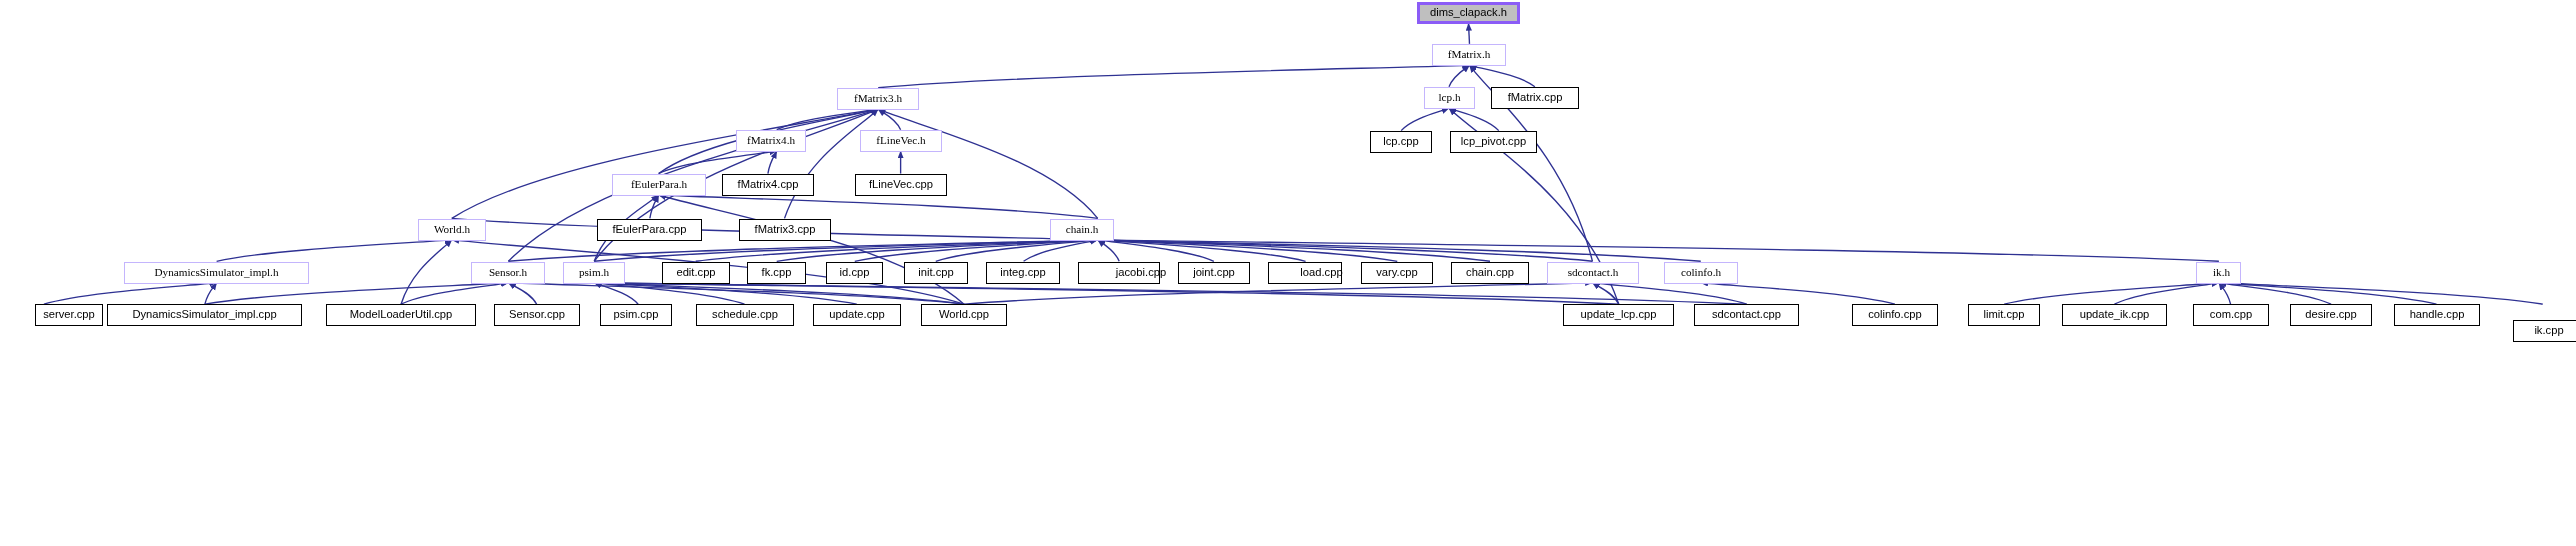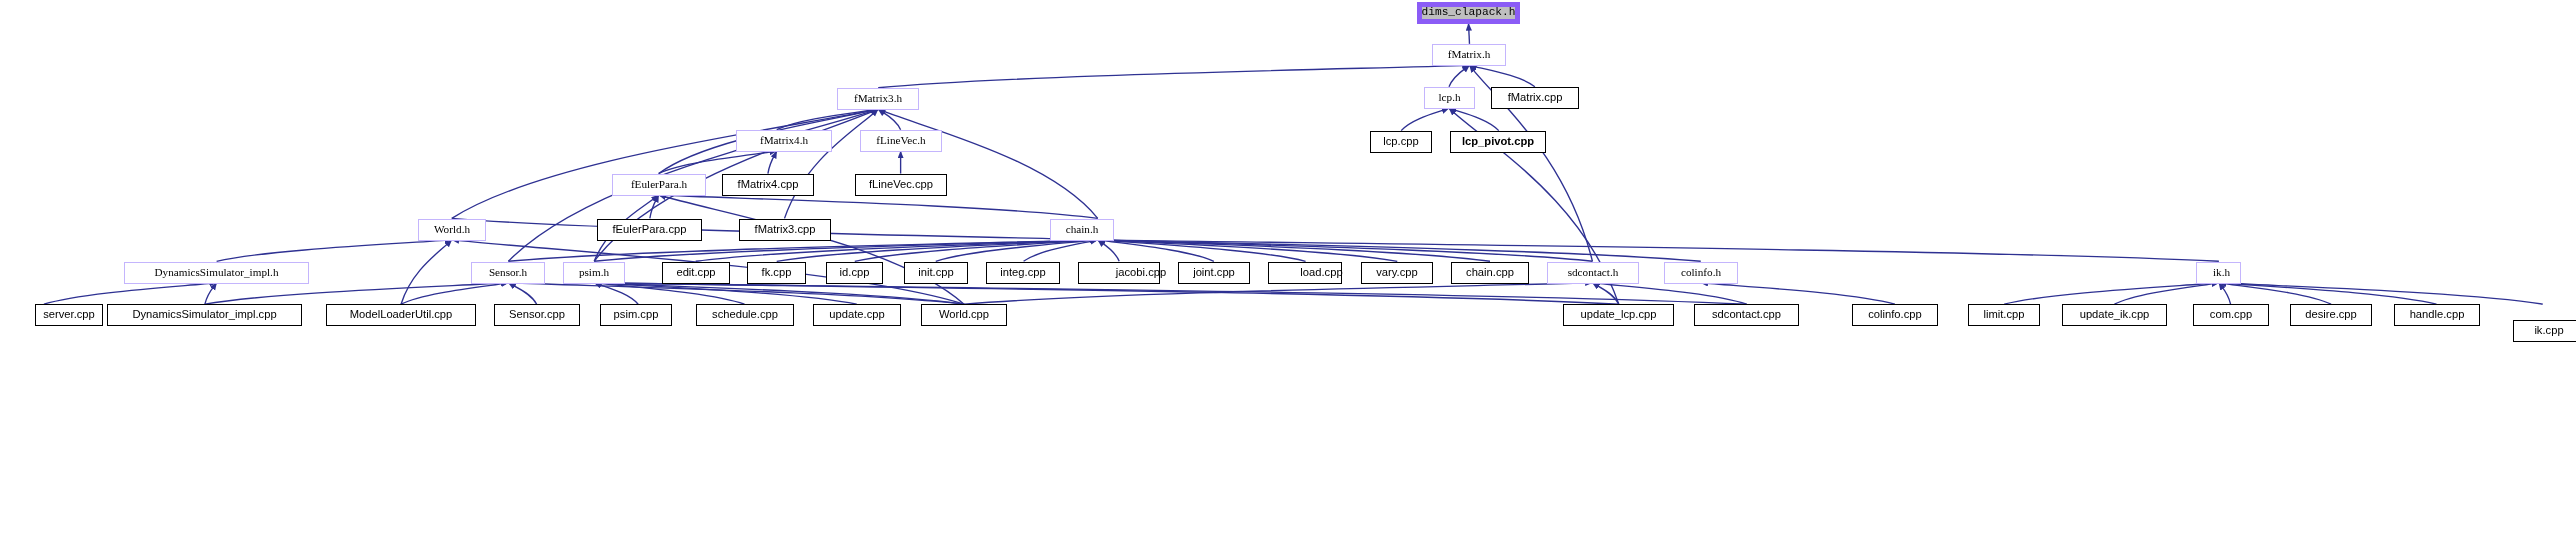--- a/index.html
+++ b/index.html
@@ -37,22 +37,21 @@
     line-height: 1;
     display: flex;
     align-items: center;
     justify-content: center;
     white-space: nowrap;
     height: 21.5px;
     z-index: 5;
   }
   .node.root {
     background: #bfbfbf;
-    border: 5px solid #8b5cf6;
-    font-family: Liberation Mono, monospace;
+    border: 3px solid #8b5cf6;
   }
   .node.hdr {
     border: 1px solid #c4b5fd;
     font-family: Liberation Serif, serif;
   }
 </style>
 </head>
 <body>
 
 <div id="graph-root">
@@ -129,22 +128,22 @@
         <path d="M2606,312 C2532.96,299.9 2347.04,293.96 2274,290" fill="none" stroke="#2e3192" stroke-width="1.4" marker-end="url(#arrowhead)"></path>
       </g>
   </svg>
   <div id="node-layer">
       <div class="node root" style="left: 1417px; top: 2px; width: 103px;">dims_clapack.h</div>
       <div class="node hdr" style="left: 1432px; top: 44px; width: 74px;">fMatrix.h</div>
       <div class="node hdr" style="left: 837px; top: 88px; width: 82px;">fMatrix3.h</div>
       <div class="node hdr" style="left: 1424px; top: 87px; width: 51px;">lcp.h</div>
       <div class="node" style="left: 1491px; top: 87px; width: 88px;">fMatrix.cpp</div>
       <div class="node" style="left: 1370px; top: 131px; width: 62px;">lcp.cpp</div>
-      <div class="node" style="left: 1450px; top: 131px; width: 96px; font-weight: bold;">lcp_pivot.cpp</div>
-      <div class="node hdr" style="left: 736px; top: 130px; width: 96px;">fMatrix4.h</div>
+      <div class="node" style="left: 1450px; top: 131px; width: 87px;">lcp_pivot.cpp</div>
+      <div class="node hdr" style="left: 736px; top: 130px; width: 70px;">fMatrix4.h</div>
       <div class="node hdr" style="left: 860px; top: 130px; width: 82px;">fLineVec.h</div>
       <div class="node hdr" style="left: 612px; top: 174px; width: 94px;">fEulerPara.h</div>
       <div class="node" style="left: 722px; top: 174px; width: 92px;">fMatrix4.cpp</div>
       <div class="node" style="left: 855px; top: 174px; width: 92px;">fLineVec.cpp</div>
       <div class="node hdr" style="left: 418px; top: 219px; width: 68px;">World.h</div>
       <div class="node" style="left: 597px; top: 219px; width: 105px;">fEulerPara.cpp</div>
       <div class="node" style="left: 739px; top: 219px; width: 92px;">fMatrix3.cpp</div>
       <div class="node hdr" style="left: 1050px; top: 219px; width: 64px;">chain.h</div>
       <div class="node hdr" style="left: 124px; top: 262px; width: 185px;">DynamicsSimulator_impl.h</div>
       <div class="node hdr" style="left: 471px; top: 262px; width: 74px;">Sensor.h</div>

